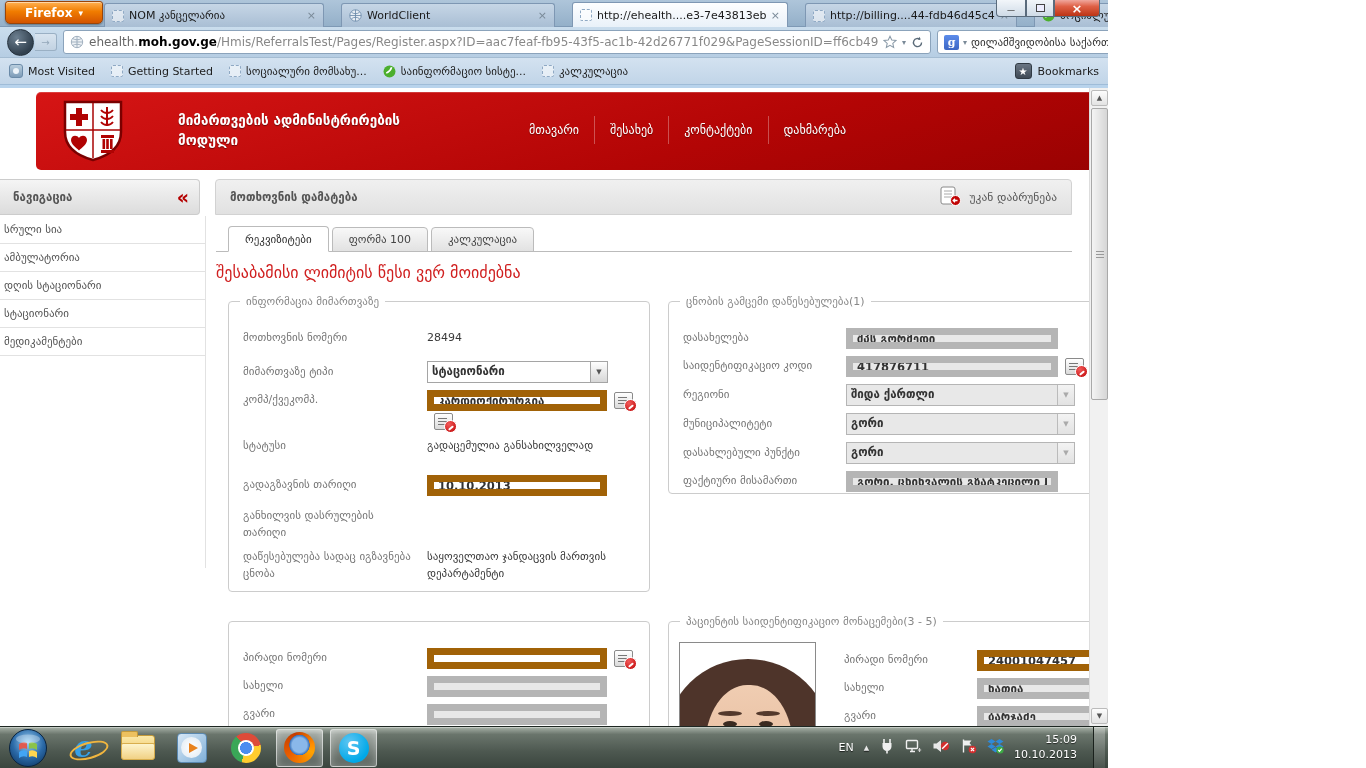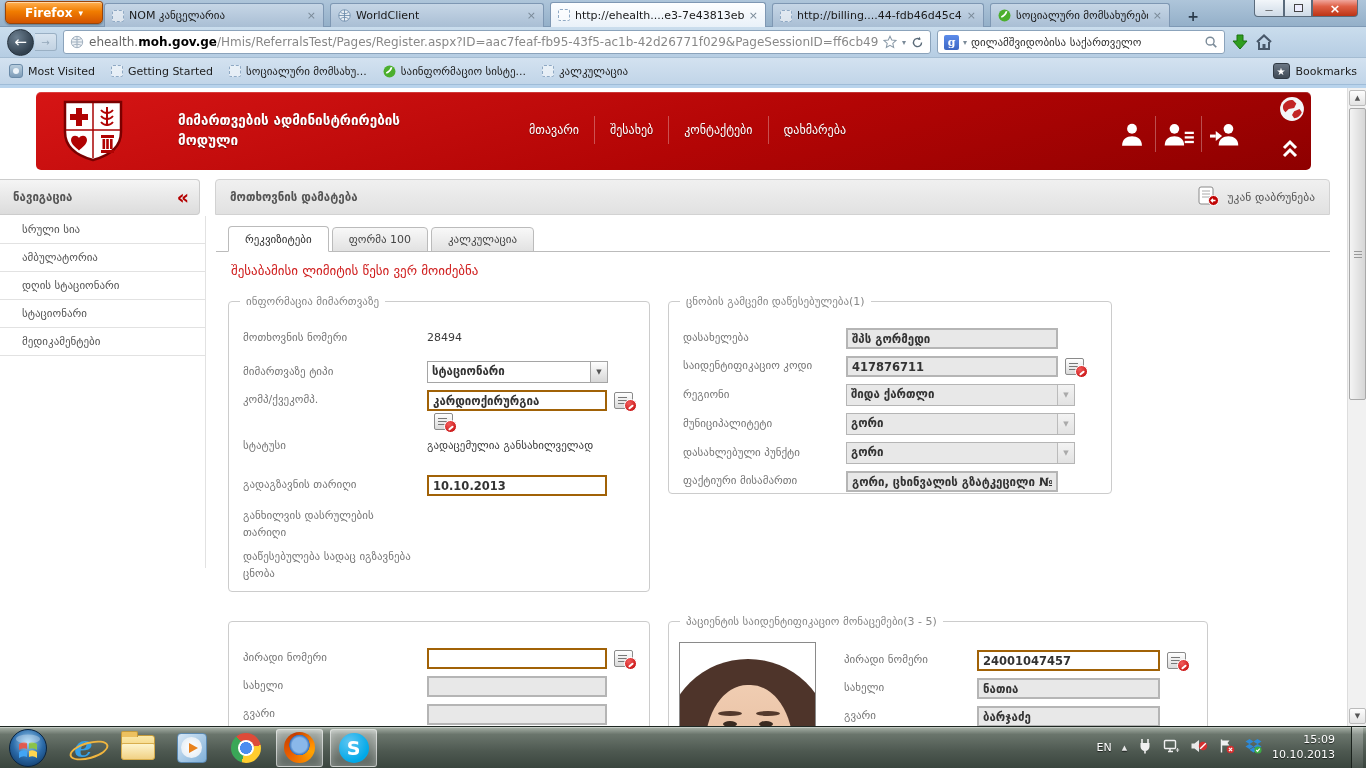--- a/index.html
+++ b/index.html
@@ -1,26 +1,26 @@
 <!DOCTYPE html>
 <html><head>
 <meta charset="utf-8">
 <style>
   *{margin:0;padding:0;box-sizing:border-box}
   html,body{width:1366px;height:768px;overflow:hidden}
   body{font-family:"DejaVu Sans",sans-serif;font-size:11px;background:#fff}
-  .screen{position:relative;width:1366px;height:768px;overflow:hidden;background:#4c1d95}
+  .screen{position:relative;width:1108px;height:768px;overflow:hidden;background:#4c1d95}
 
   
   .titlebar{position:absolute;top:0;left:0;right:0;height:27px;background:linear-gradient(#aec5da,#94b0c9);border-bottom:1px solid #7e99b5}
   .ff-btn{position:absolute;left:5px;top:1px;width:98px;height:23px;border-radius:3px 3px 5px 5px;
     background:linear-gradient(#ffb152,#f07c00 45%,#d35400);border:1px solid #9a4509;color:#fff;font-weight:bold;font-size:12px;
     display:flex;align-items:center;justify-content:center;gap:6px;box-shadow:inset 0 1px 0 rgba(255,255,255,.5),0 1px 2px rgba(0,0,0,.35)}
   .ff-btn::after{content:"▾";font-size:9px}
-  .tabstrip{position:absolute;left:104px;top:2px;height:25px;display:flex;align-items:flex-end;gap:6px}
+  .tabstrip{position:absolute;left:104px;top:2px;height:25px;display:flex;align-items:flex-end;gap:17px}
   .tab{height:24px;display:flex;align-items:center;gap:5px;padding:0 7px;border:1px solid #7e97b3;border-bottom:none;
     border-radius:3px 3px 0 0;background:linear-gradient(#c6d6e6,#a9bed4);overflow:hidden}
   .tab.active{background:linear-gradient(#fdfeff,#e9f1f9);height:25px}
   .tab .tlabel{flex:1;overflow:hidden;white-space:nowrap;color:#1a1a1a;font-size:11px}
   .tab .tclose{color:#7a8a98;font-size:11px;flex:none}
   .tab .tclose::after{content:"×"}
   .w1{width:220px}.w2{width:214px}.w3{width:216px}.w4{width:212px}.w5{width:180px}
   .dashed-ico{width:12px;height:12px;border:1px dashed #8fa9c4;border-radius:2px;background:rgba(255,255,255,.55);flex:none}
   .mini-ico{width:13px;height:13px;flex:none;display:flex}
   .newtab{width:26px;height:19px;margin-left:4px;margin-bottom:2px;display:flex;align-items:center;justify-content:center;
@@ -82,46 +82,46 @@
   .hicon{width:46px;height:36px;display:flex;align-items:center;justify-content:center}
   .hicon + .hicon{border-left:1px solid rgba(255,255,255,.3)}
   .hglobe{position:absolute;right:6px;top:4px}
   .hchevrons{position:absolute;right:11px;top:46px}
 
   .side-title{position:absolute;left:0;top:91px;width:200px;height:36px;background:linear-gradient(#f5f5f5,#dcdcdc);
     border:1px solid #ccc;border-left:none;border-radius:0 4px 4px 0;display:flex;align-items:center;justify-content:space-between;
     padding:0 13px;color:#555;font-weight:bold;font-size:11.5px}
   .side-collapse{color:#b40000;font-size:19px;font-weight:bold;letter-spacing:-3px;line-height:1}
   .side-items{position:absolute;left:0;top:128px;width:206px;height:352px;border-right:1px solid #e2e2e2}
-  .side-item{height:28px;display:flex;align-items:center;padding:0 22px;border-bottom:1px solid #e2e2e2;color:#555;font-size:11px}
+  .side-item{height:28px;display:flex;align-items:center;padding:0 4px;border-bottom:1px solid #e2e2e2;color:#555;font-size:11px}
 
   .main-titlebar{position:absolute;left:215px;top:91px;right:36px;height:36px;background:linear-gradient(#f0f0f0,#e1e1e1);
     border:1px solid #d2d2d2;border-radius:4px 4px 0 0;display:flex;align-items:center;justify-content:space-between;padding:0 14px}
   .mt-title{font-weight:bold;font-size:11.5px;color:#555}
   .back-link{display:flex;align-items:center;gap:8px;color:#555;font-size:11.5px}
 
   .tabline{position:absolute;left:216px;right:36px;top:163px;height:1px;background:#bbb}
   .tabs2{position:absolute;left:228px;top:139px;display:flex;gap:3px}
   .tab2{height:25px;padding:0 16px;display:flex;align-items:center;background:linear-gradient(#f8f8f8,#e2e2e2);
     border:1px solid #bbb;border-radius:4px 4px 0 0;color:#444;font-size:11px}
   .tab2.active{background:#fff;height:26px;margin-top:-1px;border-bottom:1px solid #fff;color:#333}
-  .errmsg{position:absolute;left:231px;top:175px;color:#d02020;font-size:13px}
+  .errmsg{position:absolute;left:216px;top:175px;color:#d02020;font-size:16px}
 
   .fs{position:absolute;border:1px solid #ccc;border-radius:4px;background:#fff}
   .legend{position:absolute;top:-8px;left:11px;background:#fff;padding:0 6px;color:#888;font-size:11px;line-height:15px;white-space:nowrap}
   .fs1{left:228px;top:213px;width:422px;height:291px;padding:26px 10px 0 14px}
   .fs2{left:668px;top:213px;width:444px;height:193px;padding:26px 10px 0 14px}
   .fs3{left:228px;top:533px;width:422px;height:240px;padding:26px 10px 0 14px}
   .fs4{left:668px;top:533px;width:540px;height:240px;padding:20px 10px 0 8px}
 
   .frow{display:flex;align-items:center;min-height:21px;margin-bottom:7px}
   .frow.top{align-items:flex-start}
   .flabel{width:184px;flex:none;color:#777;font-size:11px;line-height:1.5;padding-right:10px}
   .fvalue{color:#3a3a3a;font-size:11px;line-height:1.5}
-  .ftext{width:180px;height:21px;border:2px solid #a16207;padding:0 4px;font-family:"DejaVu Sans",sans-serif;
+  .ftext{width:180px;height:21px;border:7px solid #a16207;padding:0 4px;font-family:"DejaVu Sans",sans-serif;
     font-size:11.5px;font-weight:bold;color:#333;background:#fff}
   .ftext.dis{background:#e8e8e8;border-color:#b5b5b5}
   .fsel{width:181px;height:22px;border:1px solid #a5a5a5;background:#fff;display:flex;align-items:stretch}
   .fsel .txt{flex:1;padding:2px 4px;font-weight:bold;font-size:11.5px;color:#333;white-space:nowrap;overflow:hidden}
   .fsel .arr{width:17px;flex:none;border-left:1px solid #a5a5a5;background:linear-gradient(#fefefe,#d7d7d7);
     display:flex;align-items:center;justify-content:center}
   .fsel .arr::after{content:"▼";font-size:7px;color:#555}
   .fsel.dis{background:#e8e8e8;border-color:#b5b5b5}
   .fsel.dis .arr{background:linear-gradient(#f3f3f3,#e2e2e2);border-left-color:#bbb}
   .fsel.dis .arr::after{color:#aaa}
@@ -471,20 +471,21 @@
       <div class="frow" style="margin-bottom:12px">
         <div class="flabel">გადაგზავნის თარიღი</div>
         <input class="ftext" value="10.10.2013" style="">
       </div>
       <div class="frow top" style="margin-bottom:8px">
         <div class="flabel">განხილვის დასრულების თარიღი</div>
         <div class="fvalue"></div>
       </div>
       <div class="frow top">
         <div class="flabel">დაწესებულება სადაც იგზავნება ცნობა</div>
+        <div class="fvalue" style="width:190px">საყოველთაო ჯანდაცვის მართვის დეპარტამენტი</div>
       </div>
     </div>
 
     <div class="fs fs2">
       <span class="legend">ცნობის გამცემი დაწესებულება(1)</span>
       <div class="frow">
         <div class="flabel">დასახელება</div>
         <input class="ftext dis" disabled="" value="შპს გორმედი" style="">
       </div>
       <div class="frow">

